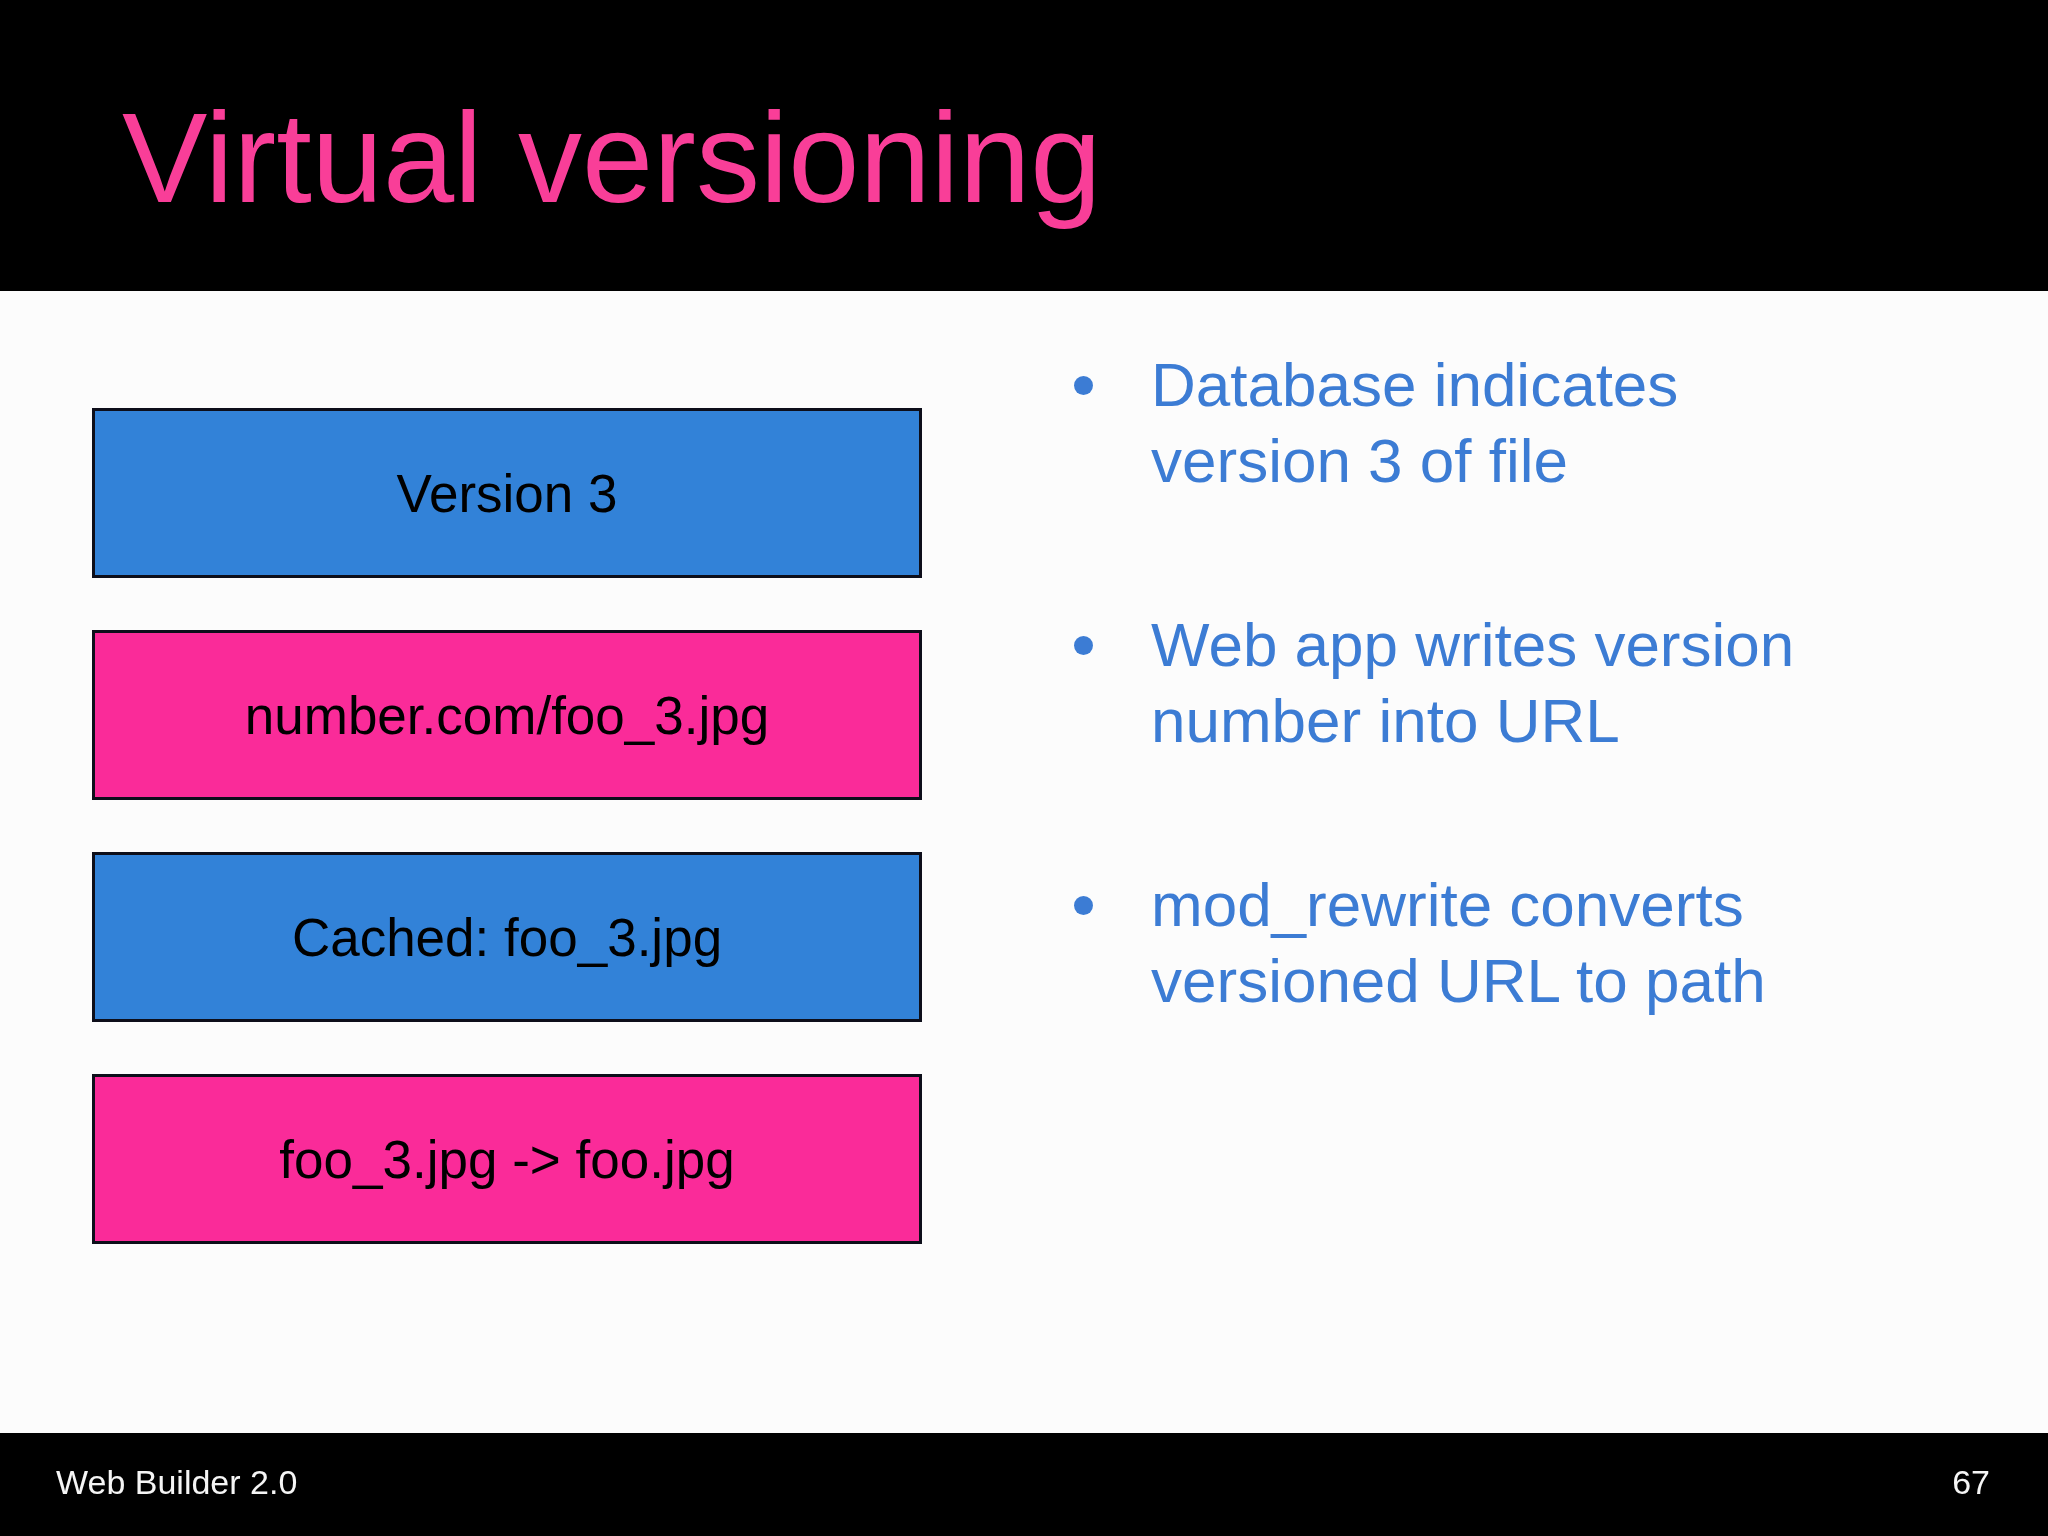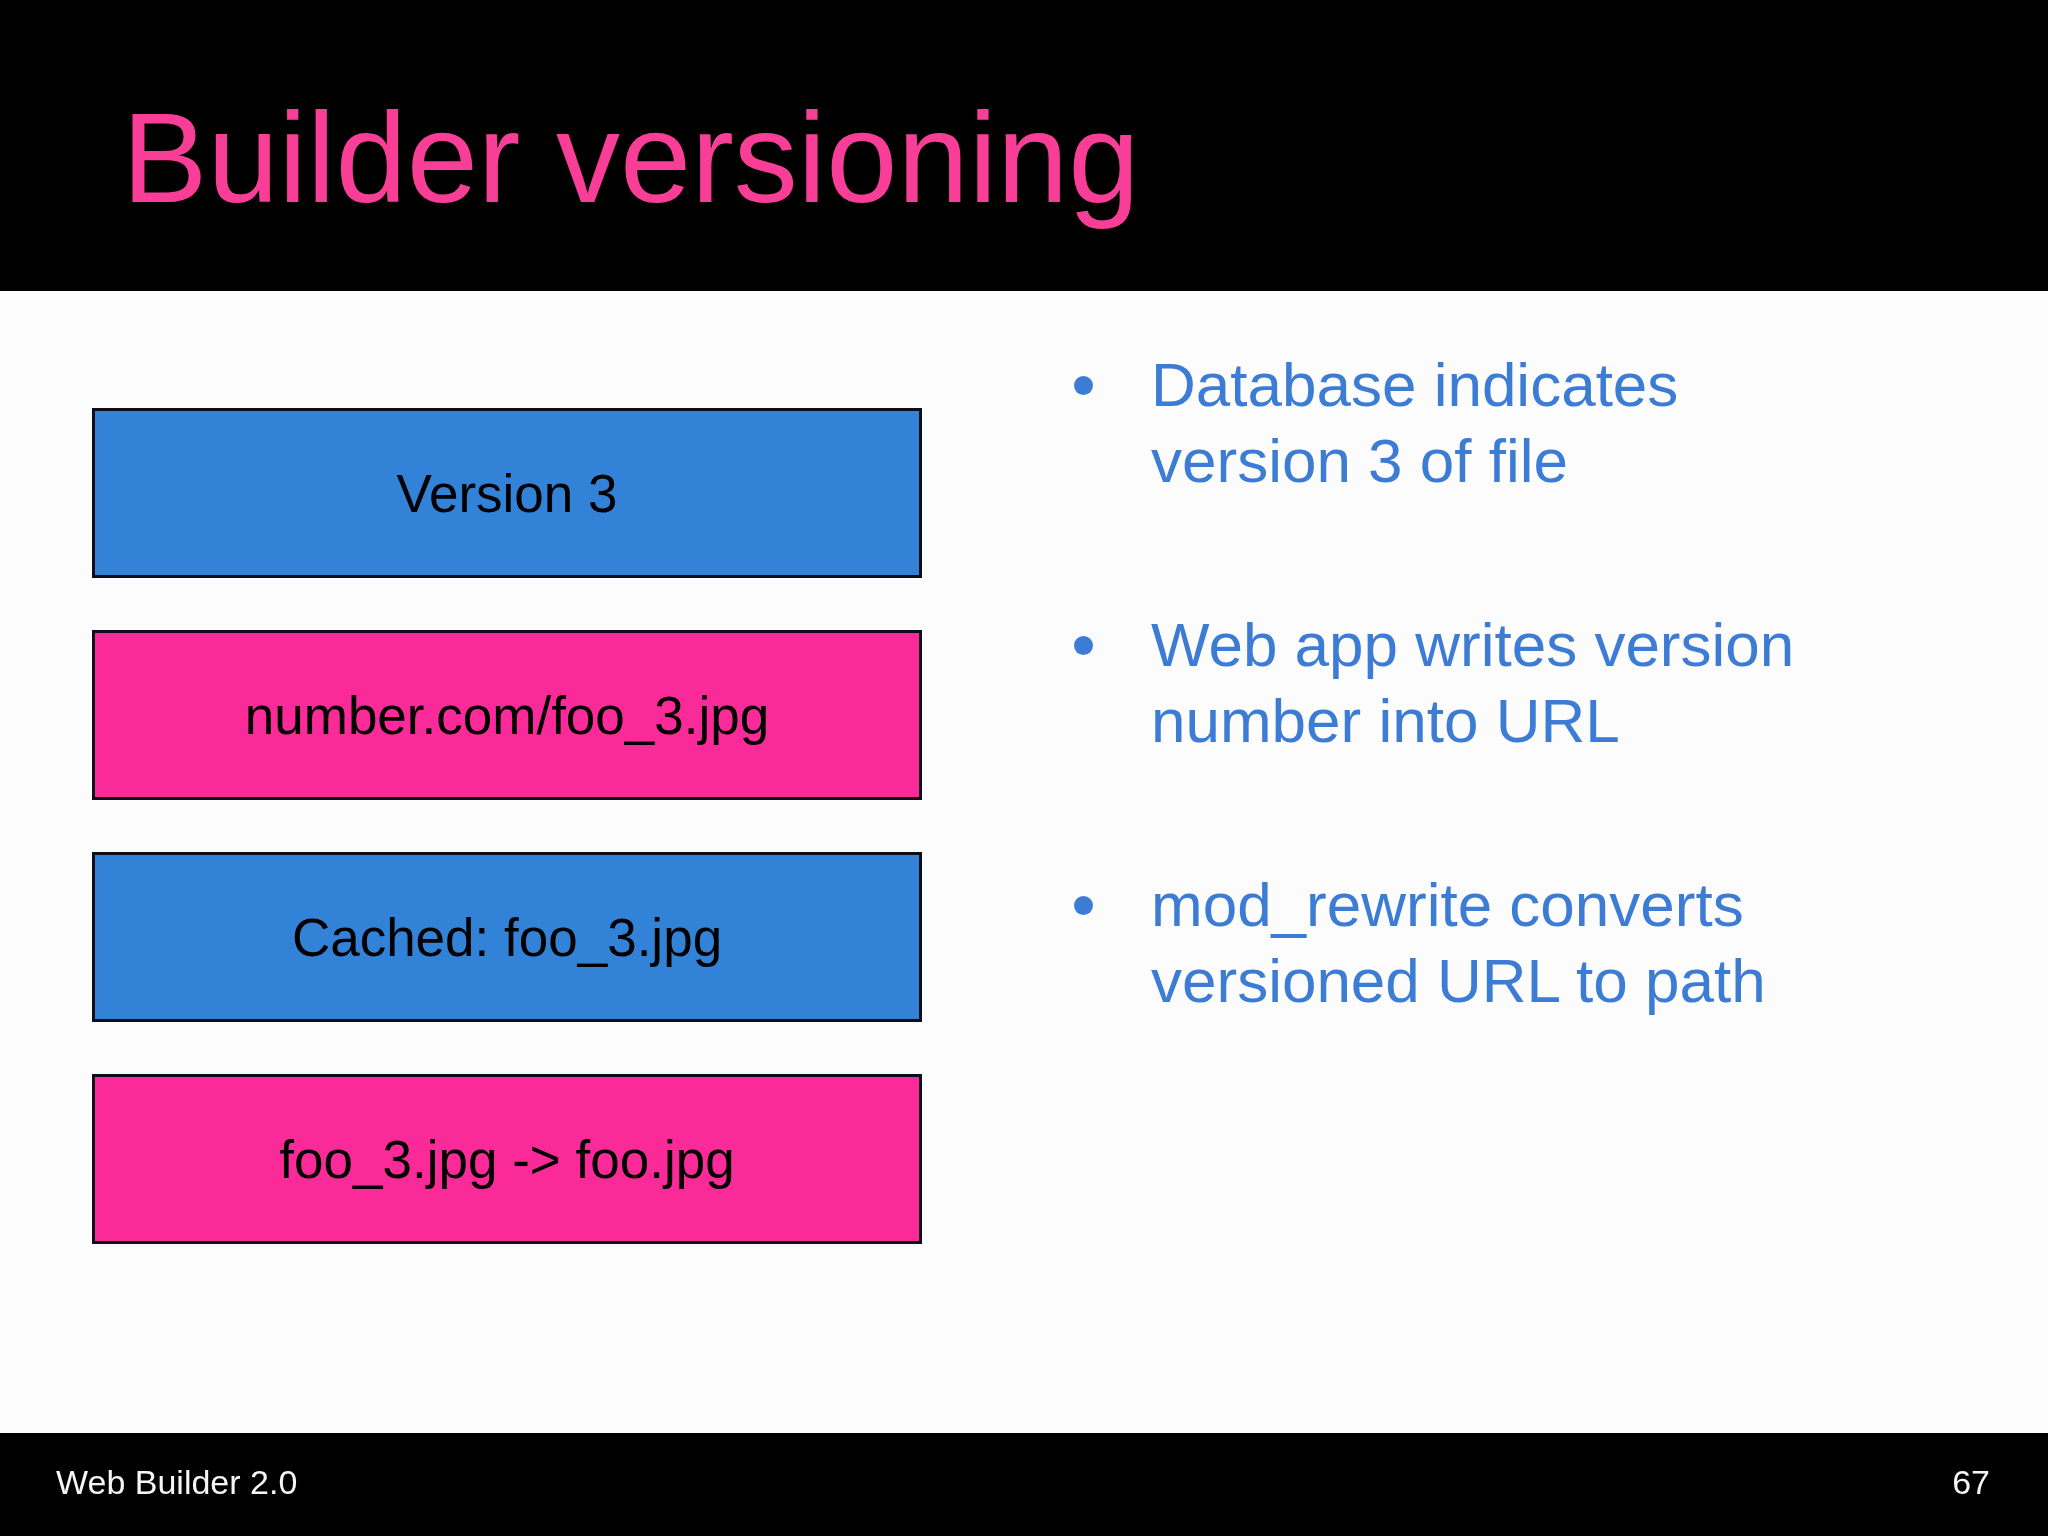--- a/index.html
+++ b/index.html
@@ -91,21 +91,21 @@
     color: var(--footer_text, #F5F5F5);
     font-size: 34px;
   }
 </style>
 </head>
 <body>
 
 <div class="slide">
 
   <header class="slide-header">
-    <h1 class="title">Builder versioning</h1>
+    <h1 class="title">Virtual versioning</h1>
   </header>
 
   <main>
 
     <div class="diagram">
       <div class="dbox blue">
         <span class="dbox-label">Version 3</span>
       </div>
       <div class="dbox pink">
         <span class="dbox-label">number.com/foo_3.jpg</span>

